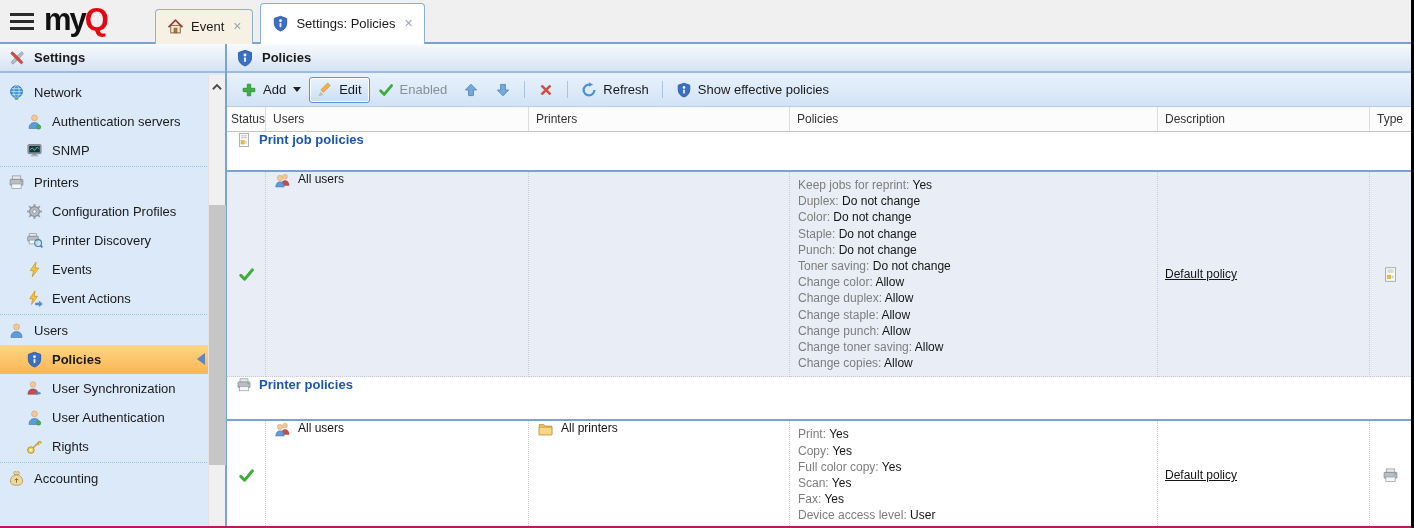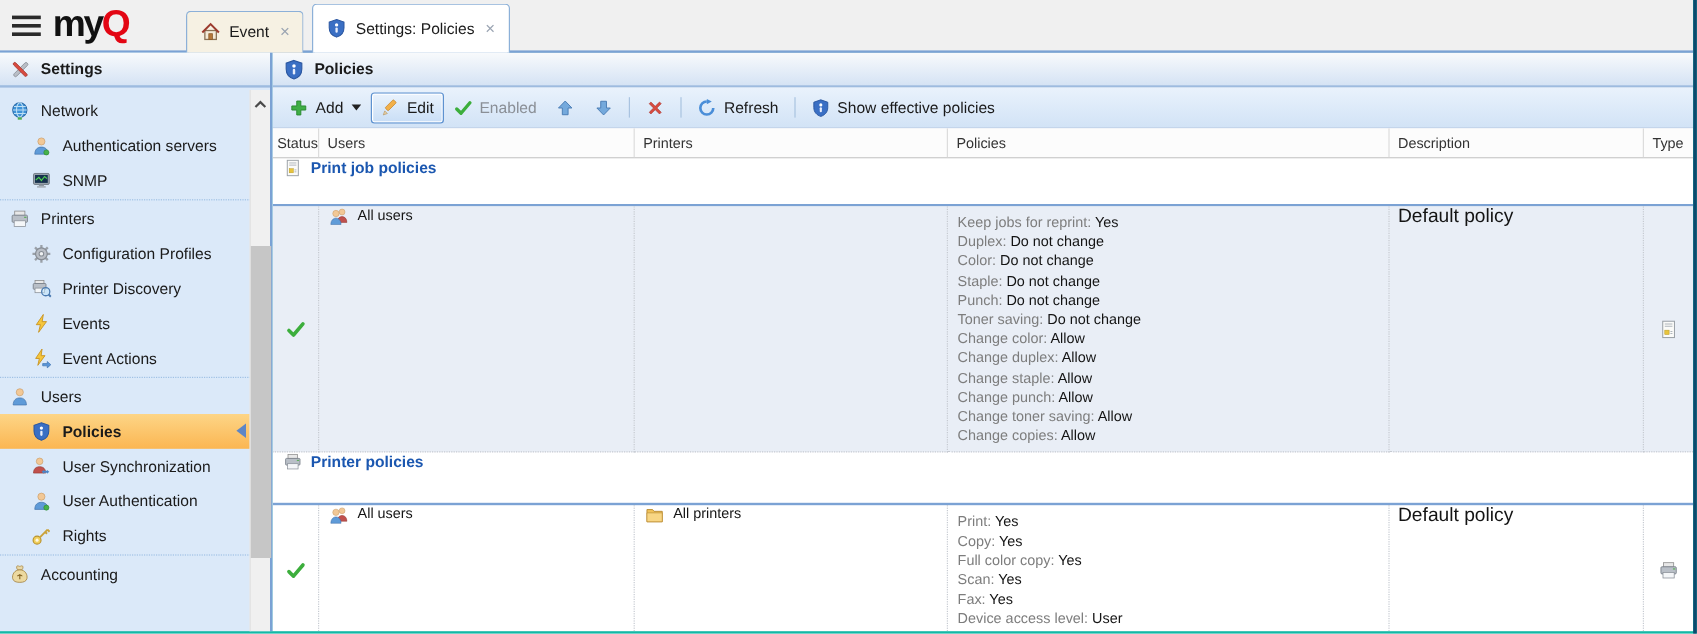--- a/index.html
+++ b/index.html
@@ -1,18 +1,18 @@
 <!DOCTYPE html>
 <html><head>
 <meta charset="utf-8">
 <style>
   * { margin:0; padding:0; box-sizing:border-box; }
   body { font-family:"Liberation Sans", sans-serif; background:#fff; }
-  .app { width:1414px; height:528px; overflow:hidden; position:relative; background:#14b8a6;
-         border-right:3px solid #0c4a6e; }
+  .app { width:1414px; height:528px; overflow:hidden; position:relative; background:#be185d;
+         border-right:3px solid #000000; }
 
   
   .topbar { height:44px; background:#f0f0f0; border-bottom:2px solid #7ba2d4; position:relative; }
   .hamburger { position:absolute; left:10px; top:13px; width:24px; cursor:pointer; }
   .hamburger i { display:block; height:3px; background:#2a2a2a; margin-bottom:4px; }
   .logo { position:absolute; left:44px; top:2px; font-size:31px; font-weight:bold; letter-spacing:-2px; color:#111; }
   .logo .q { color:#e30613; }
   .tabs { position:absolute; left:155px; bottom:-2px; display:flex; align-items:flex-end; gap:7px; }
   .tab { display:flex; align-items:center; gap:7px; height:35px; padding:0 11px 2px 11px;
          background:#f6f1e3; border:1px solid #8cb0d8; border-bottom:none; border-radius:4px 4px 0 0;
@@ -70,21 +70,21 @@
   .section-row .sicon svg { width:16px; height:16px; display:block; }
   .prow { display:grid; grid-template-columns:39px 263px 261px 368px 212px 1fr; cursor:pointer; }
   .prow.shaded { background:#e9eef6; }
   .prow > div { border-right:1px dotted #c6cad1; border-bottom:1px dotted #c6cad1; overflow:hidden; }
   .prow > div:last-child { border-right:none; }
   .cell-c { display:flex; align-items:center; justify-content:center; }
   .cell-l { display:flex; gap:7px; padding-left:8px; font-size:12px; color:#141414; }
   .cell-pol { padding:5px 8px; font-size:12px; line-height:16.2px; }
   .cell-pol .pl { color:#7d7d7d; }
   .cell-pol .pv { color:#141414; }
-  .cell-desc { display:flex; align-items:flex-start; padding-left:7px; font-size:16px; color:#141414; }
+  .cell-desc { display:flex; align-items:center; padding-left:7px; font-size:12px; color:#141414;text-decoration:underline; }
   .cicon svg { width:17px; height:17px; display:block; }
   .bigcheck svg { width:17px; height:17px; display:block; }
 </style>
 </head>
 <body>
 
 <div class="app">
   <div class="topbar">
     <div class="hamburger">
         <i></i>

